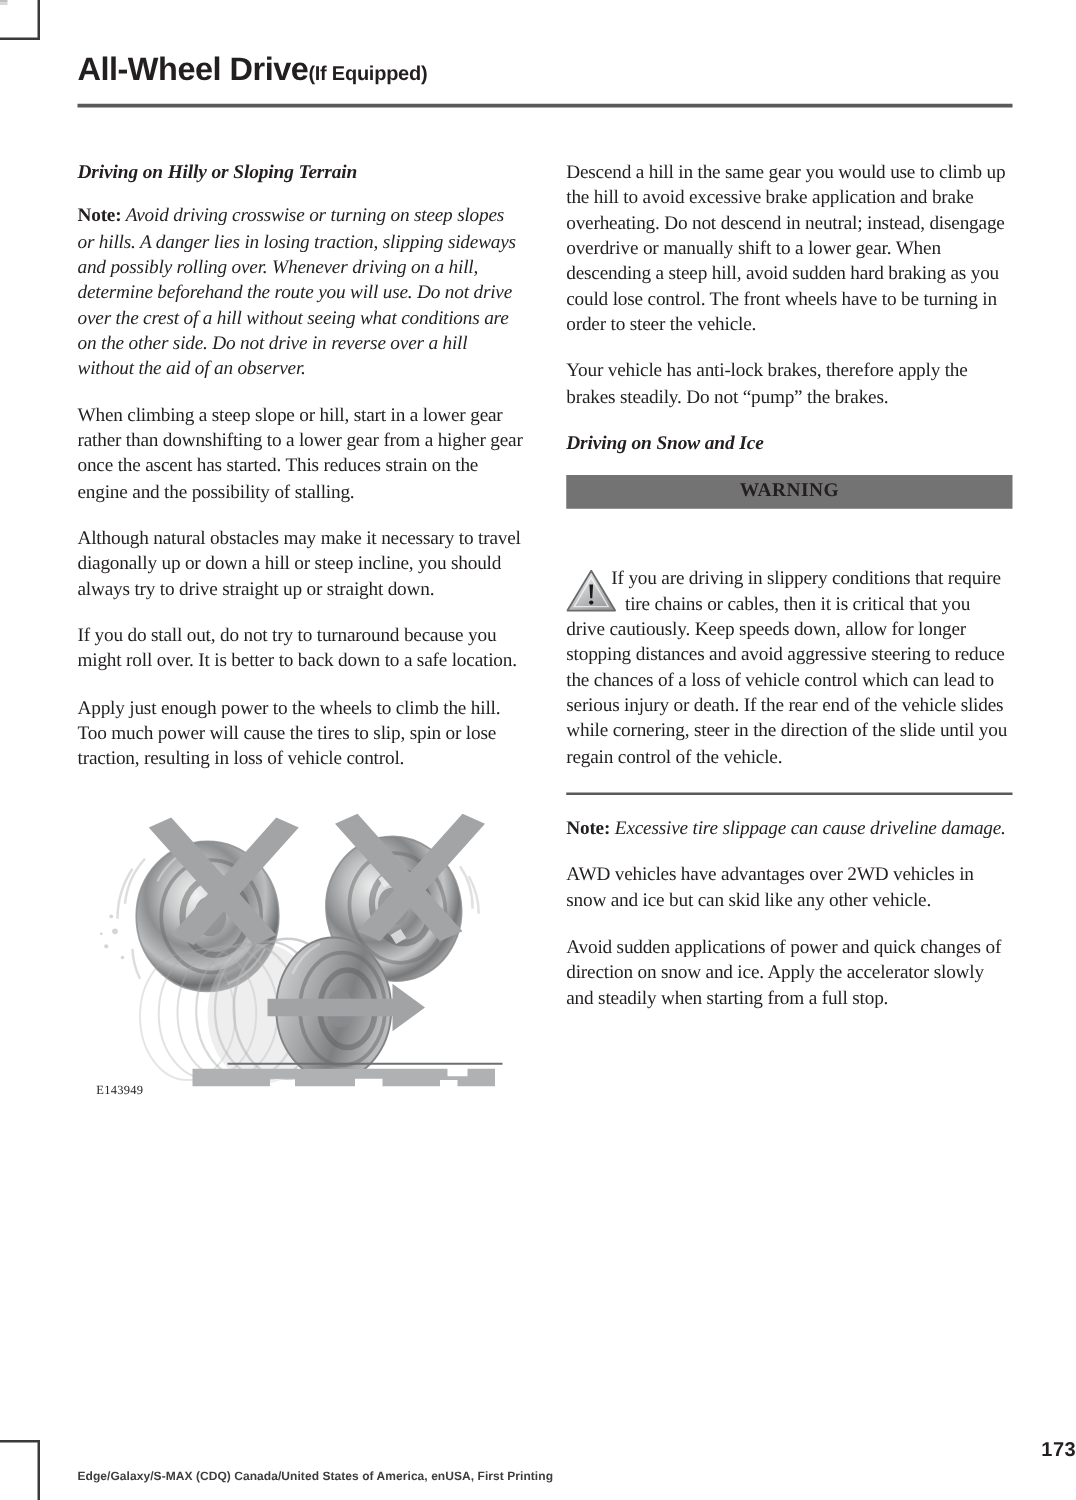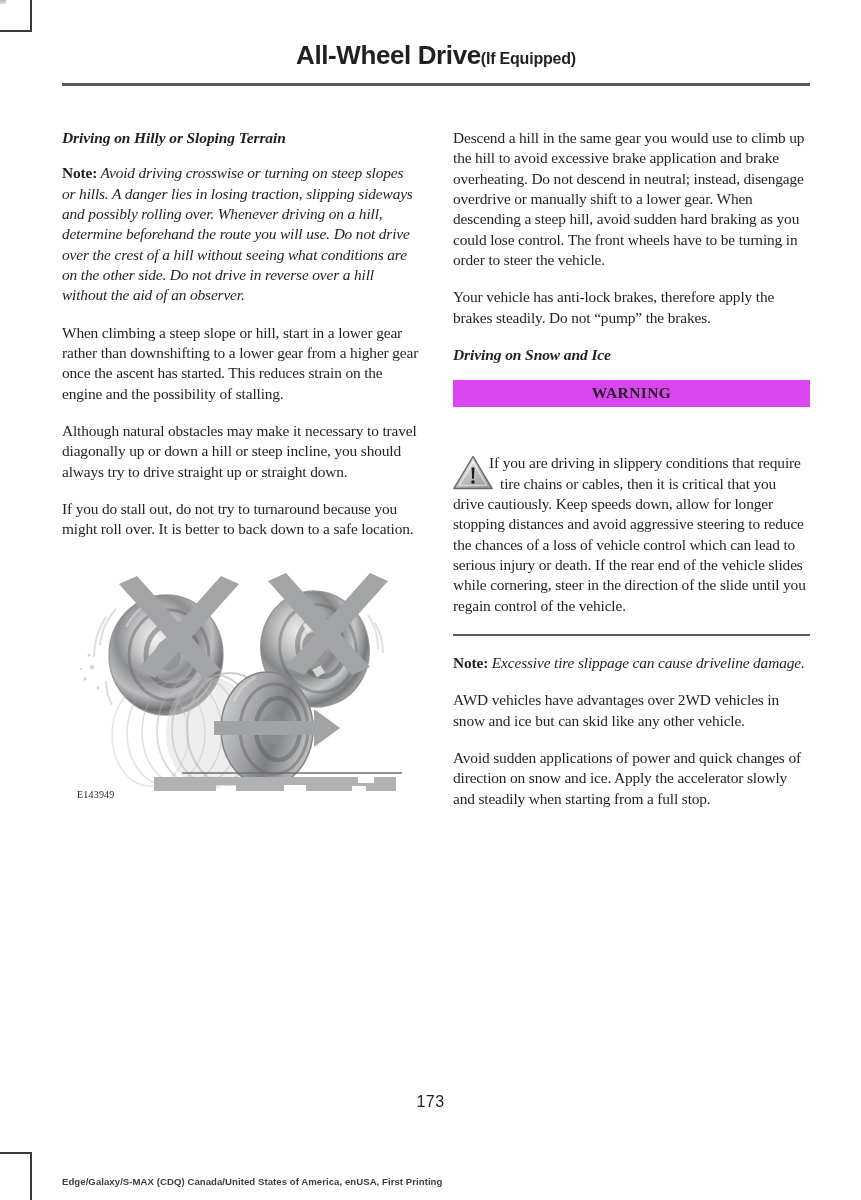--- a/index.html
+++ b/index.html
@@ -35,21 +35,21 @@
   .crop-br { right: 0; bottom: 120px; width: 6px; height: 2px; background: #d8d8d8; }
 
   
   .header {
     position: absolute;
     left: 62px;
     top: 42px;
     width: 748px;
   }
   .chapter-title {
-    text-align: center;
+    text-align: left;
     font-size: 26px;
     font-weight: bold;
     letter-spacing: -0.4px;
     line-height: 1;
     white-space: nowrap;
   }
   .chapter-title .qual {
     font-size: 16px;
     font-weight: bold;
     letter-spacing: -0.2px;
@@ -95,21 +95,21 @@
   .note {
     font-style: italic;
   }
   .note .note-label {
     font-style: normal;
     font-weight: bold;
   }
 
   
   .warning-bar {
-    background: #d946ef;
+    background: #737373;
     text-align: center;
     font-size: 15.5px;
     font-weight: bold;
     letter-spacing: 0.4px;
     padding: 4px 0 5px;
     margin-bottom: 9px;
   }
   .warning-body {
     font-size: 15.4px;
     line-height: 1.32;
@@ -145,24 +145,25 @@
     font-size: 10px;
     letter-spacing: 0.2px;
     color: #231f20;
   }
 
   
   .page-number {
     position: absolute;
     left: 0;
     right: 0;
-    top: 1093px;
-    text-align: center;
+    top: 1152px;
+    text-align: right;
     font-size: 16px;
     letter-spacing: 0.4px;
+    font-weight: bold;
   }
   .footer-line {
     position: absolute;
     left: 62px;
     top: 1176px;
     font-size: 9.6px;
     letter-spacing: 0.05px;
     color: #3d3d3d;
     font-weight: bold;
   }
@@ -191,20 +192,21 @@
       <h3 class="sub-head">Driving on Hilly or Sloping Terrain</h3>
 
       <p class="body-text note"><span class="note-label">Note:</span><span> Avoid driving crosswise or turning on steep slopes or hills. A danger lies in losing traction, slipping sideways and possibly rolling over. Whenever driving on a hill, determine beforehand the route you will use. Do not drive over the crest of a hill without seeing what conditions are on the other side. Do not drive in reverse over a hill without the aid of an observer.</span></p>
 
       <p class="body-text">When climbing a steep slope or hill, start in a lower gear rather than downshifting to a lower gear from a higher gear once the ascent has started. This reduces strain on the engine and the possibility of stalling.</p>
 
       <p class="body-text">Although natural obstacles may make it necessary to travel diagonally up or down a hill or steep incline, you should always try to drive straight up or straight down.</p>
 
       <p class="body-text">If you do stall out, do not try to turnaround because you might roll over. It is better to back down to a safe location.</p>
 
+      <p class="body-text">Apply just enough power to the wheels to climb the hill. Too much power will cause the tires to slip, spin or lose traction, resulting in loss of vehicle control.</p>
 
       <div class="figure">
         <svg width="357" height="245" viewBox="0 0 357 245">
           <defs>
             <radialGradient id="tireGrad" cx="42%" cy="36%" r="68%">
               <stop offset="0%" stop-color="#f2f2f2"></stop>
               <stop offset="28%" stop-color="#c9cacb"></stop>
               <stop offset="52%" stop-color="#8e8f91"></stop>
               <stop offset="72%" stop-color="#bcbdbe"></stop>
               <stop offset="88%" stop-color="#6f7072"></stop>

